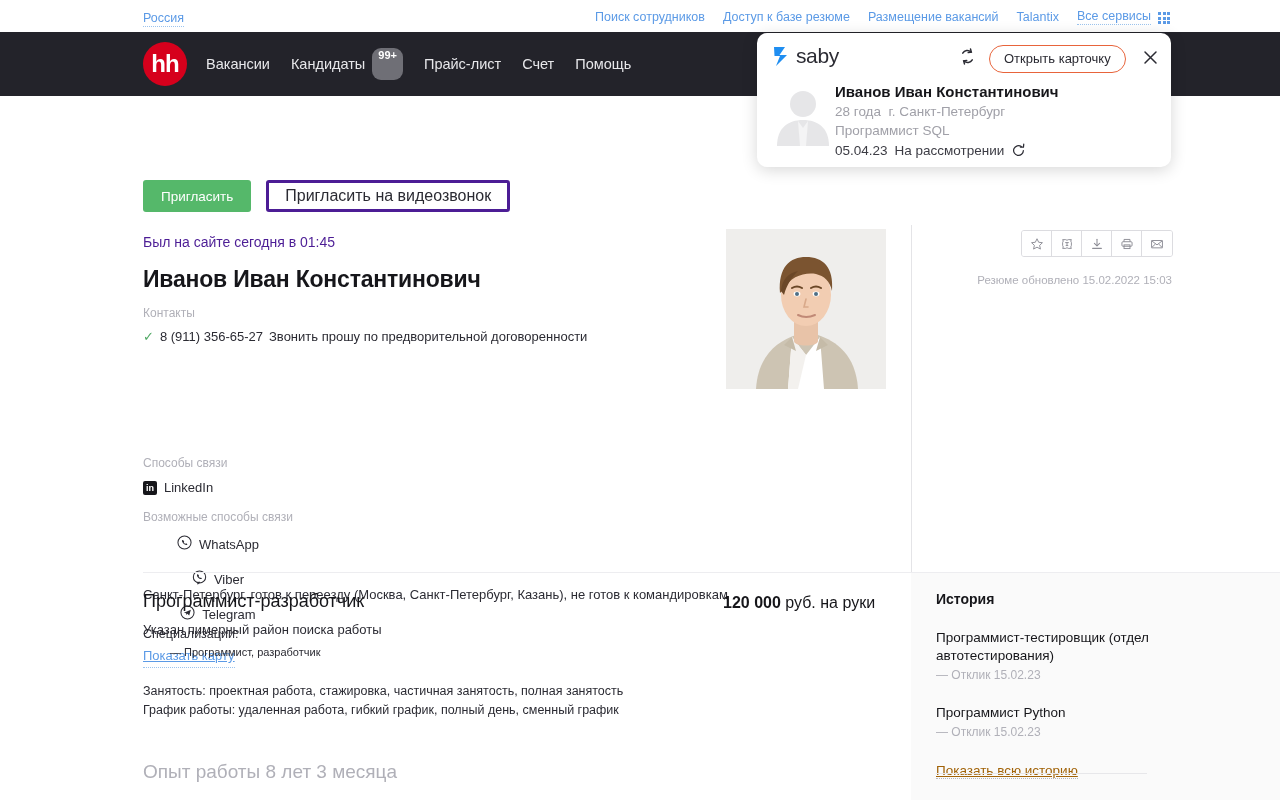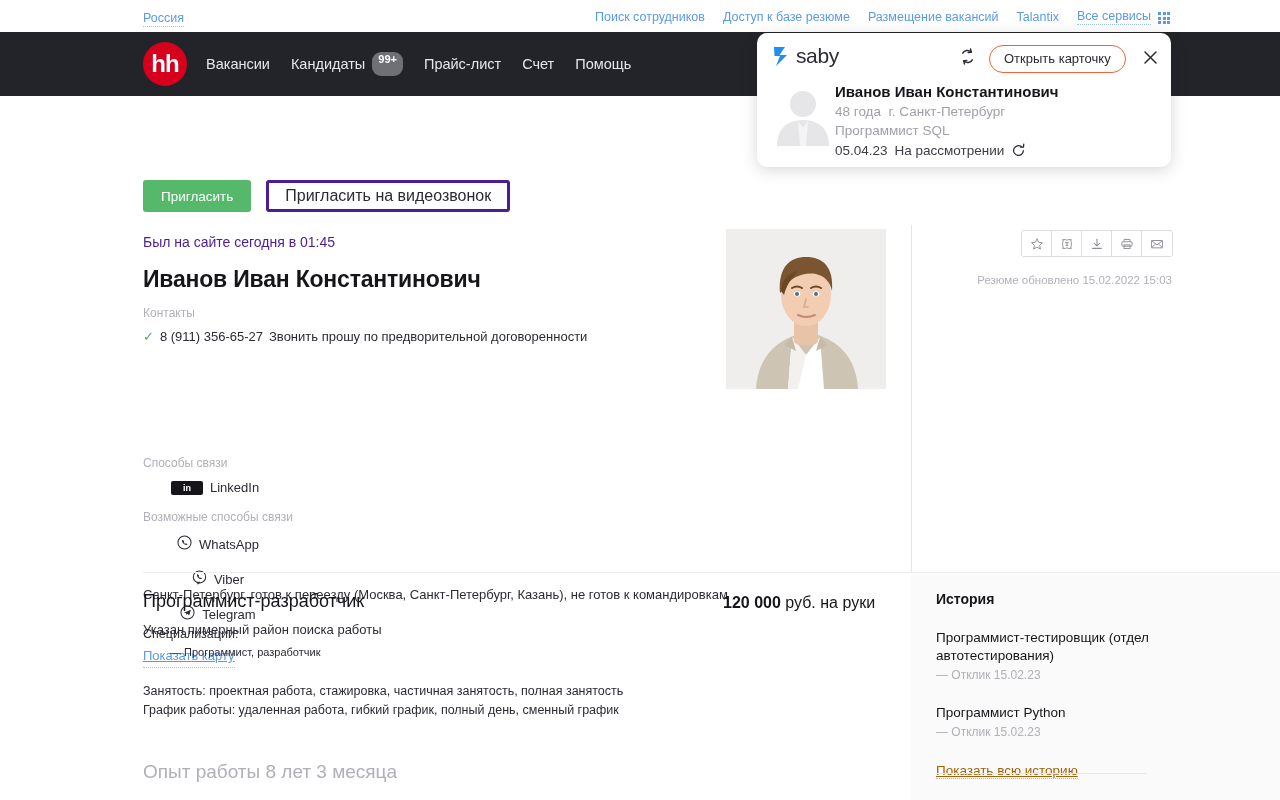--- a/index.html
+++ b/index.html
@@ -55,21 +55,21 @@
   .nav-items {
     position: absolute; left: 206px; top: 0; height: 64px;
     display: flex; align-items: center; gap: 21px;
   }
   .nav-item {
     color: #e7e7ea; font-size: 14.5px; text-decoration: none; white-space: nowrap;
     display: flex; align-items: center; gap: 7px;
   }
   .badge {
     background: #6f6f76; color: #fff; font-size: 11px; font-weight: 600;
-    border-radius: 9px; padding: 1px 6px 10px; line-height: 13px;
+    border-radius: 9px; padding: 1px 6px 18px; line-height: 13px;
   }
 
   
   .saby-card {
     position: absolute; left: 757px; top: 33px; width: 414px; height: 134px;
     background: #ffffff; border-radius: 10px;
     box-shadow: 0 3px 16px rgba(0,0,0,0.16);
     z-index: 20;
   }
   .saby-head {
@@ -114,21 +114,21 @@
   .lastvisit { position: absolute; left: 143px; top: 138px; font-size: 14px; color: #4c1d95; }
   .fullname { position: absolute; left: 143px; top: 155px; font-size: 23px; font-weight: 700; color: #16161a; letter-spacing: -0.2px; }
 
   .sec-label { font-size: 12px; color: #b0b0b8; }
   .contacts { position: absolute; left: 143px; top: 210px; }
   .contacts .row { margin-top: 9px; font-size: 13px; color: #2b2b33; display: flex; align-items: center; gap: 6px; }
   .check { color: #4fa864; font-size: 13px; line-height: 13px; }
 
   .ways { position: absolute; left: 143px; top: 360px; }
   .ways .row { margin-top: 10px; display: flex; align-items: center; gap: 7px; font-size: 13px; color: #2b2b33; }
-  .li-icon { width: 32px; height: 14px; background: #16161a; border-radius: 2px; color: #fff; font-size: 9px; font-weight: 700; display: flex; align-items: center; justify-content: center; line-height: 10px; margin-left: 28px; }
+  .li-icon { width: 14px; height: 14px; background: #16161a; border-radius: 2px; color: #fff; font-size: 9px; font-weight: 700; display: flex; align-items: center; justify-content: center; line-height: 10px; }
 
   .possible { position: absolute; left: 143px; top: 414px; }
   .possible .row { margin-top: 11px; display: flex; align-items: center; gap: 17px; flex-direction: column; }
   .chan { display: flex; align-items: center; gap: 7px; font-size: 13px; color: #2b2b33; }
 
   .location { position: absolute; left: 143px; top: 488px; font-size: 13px; color: #2b2b33; line-height: 22px; }
   .location .l2 { margin-top: 13px; }
   .map-link { display: inline-block; margin-top: 4px; color: #5b9ae6; font-size: 13px; border-bottom: 1px dotted #9cc4ee; cursor: pointer; }
 
   .photo {
@@ -252,21 +252,21 @@
       <div class="saby-avatar">
         <svg width="62" height="62" viewBox="0 0 62 62">
           <circle cx="31" cy="20" r="13" fill="#e6e6e8"></circle>
           <path d="M5 62 C5 44 16 36 31 36 C46 36 57 44 57 62 Z" fill="#e6e6e8"></path>
           <path d="M26 37 L31 44 L36 37 L34 62 L28 62 Z" fill="#f4f4f5"></path>
         </svg>
       </div>
       <div class="saby-info">
         <div class="saby-name">Иванов Иван Константинович</div>
         <div class="saby-meta">
-          <span>48 года</span>&nbsp;
+          <span>28 года</span>&nbsp;
           <span>г. Санкт-Петербург</span>
         </div>
         <div class="saby-meta">Программист SQL</div>
         <div class="saby-status">
           <span>05.04.23</span>
           <span>На рассмотрении</span>
           <span style="display:inline-flex;">
             <svg width="15" height="15" viewBox="0 0 16 16" fill="none" stroke="#2b2b33" stroke-width="1.3" stroke-linecap="round">
               <path d="M13.2 8 A5.2 5.2 0 1 1 11 3.8"></path>
                 <path d="M13.6 1.2 L13.3 4.5 L10 4.3"></path>

